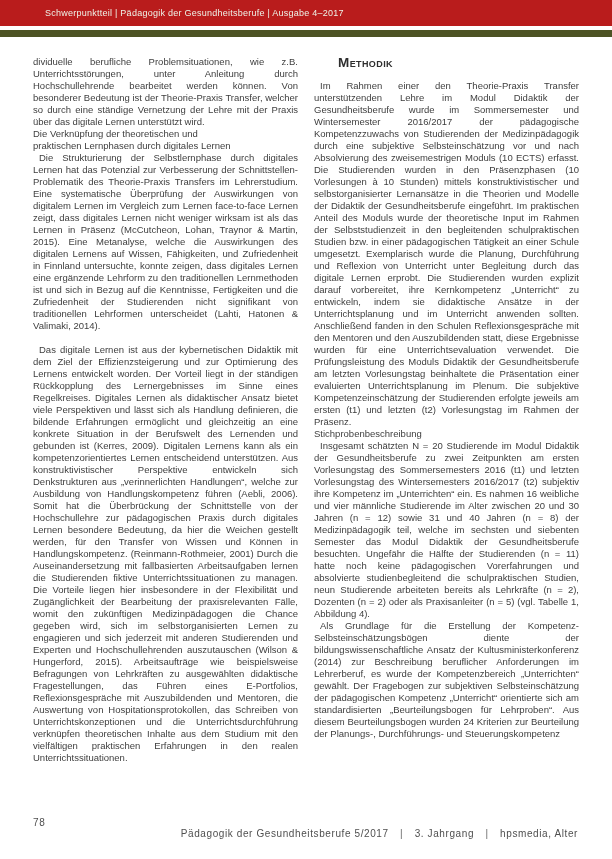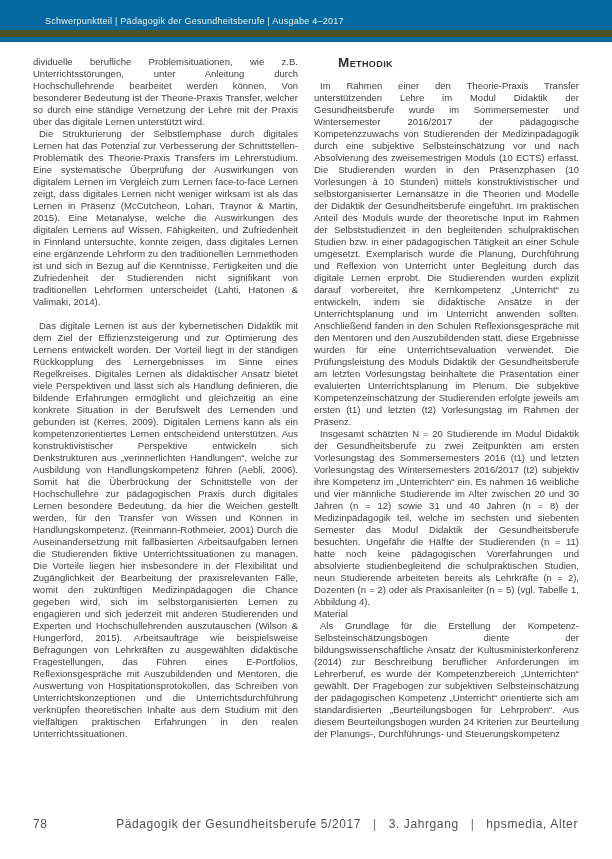--- a/index.html
+++ b/index.html
@@ -3,22 +3,22 @@
 <meta charset="utf-8">
 <style>
   html,body { margin:0; padding:0; background:#e9e9e9; }
   .page {
     position:relative; width:612px; height:859px; margin:0 auto;
     background:#ffffff; overflow:hidden;
     font-family:"Liberation Sans", sans-serif;
   }
   
   .header-bar {
-    position:absolute; top:0; left:0; width:612px; height:42px;
-    background:#0369a1; display:flex; align-items:center;
+    position:absolute; top:0; left:0; width:612px; height:26px;
+    background:#b91c1c; display:flex; align-items:center;
   }
   .header-bar .header-title {
     margin-left:45px; color:#eef3e8; font-size:9px; letter-spacing:0.25px;
   }
   .header-strip {
     position:absolute; top:30px; left:0; width:612px; height:7px;
     background:#4d5324;
   }
   
   .columns {
@@ -40,48 +40,50 @@
   }
   .section-heading {
     font-variant:small-caps; font-size:13.5px; font-weight:bold;
     color:#2e2e2e; letter-spacing:0.4px; margin:0 0 10px 0; line-height:14px;padding-left:24px;
   }
   .after-heading { margin-top:0; }
   
   .footer {
     position:absolute; top:817px; left:33px; width:545px;
     display:flex; align-items:baseline;
-    font-size:12px; color:#4f4f4f; letter-spacing:0.6px;
+    font-size:10px; color:#4f4f4f; letter-spacing:0.6px;flex-direction:column;
   }
   .footer .journal-line { margin-left:auto; white-space:nowrap; }
   .footer .sep { margin:0 8px; color:#6a6a6a; }
 </style>
 </head>
 <body>
 
 <div class="page">
 
   <div class="header-bar">
     <span class="header-title">Schwerpunktteil | Pädagogik der Gesundheitsberufe | Ausgabe 4–2017</span>
   </div>
   <div class="header-strip"></div>
 
   <div class="columns">
 
     <div class="col">
       <p class="cont">dividuelle berufliche Problemsituationen, wie z.B. Unterrichtsstörungen, unter Anleitung durch Hochschullehrende bearbeitet werden können. Von besonderer Bedeutung ist der Theorie-Praxis Transfer, welcher so durch eine ständige Vernetzung der Lehre mit der Praxis über das digitale Lernen unterstützt wird.</p>
+      <div class="subheading">Die Verknüpfung der theoretischen und
+praktischen Lernphasen durch digitales Lernen</div>
       <p class="para">Die Strukturierung der Selbstlernphase durch digitales Lernen hat das Potenzial zur Verbesserung der Schnittstellen-Problematik des Theorie-Praxis Transfers im Lehrerstudium. Eine systematische Überprüfung der Auswirkungen von digitalem Lernen im Vergleich zum Lernen face-to-face Lernen zeigt, dass digitales Lernen nicht weniger wirksam ist als das Lernen in Präsenz (McCutcheon, Lohan, Traynor &amp; Martin, 2015). Eine Metanalyse, welche die Auswirkungen des digitalen Lernens auf Wissen, Fähigkeiten, und Zufriedenheit in Finnland untersuchte, konnte zeigen, dass digitales Lernen eine ergänzende Lehrform zu den traditionellen Lernmethoden ist und sich in Bezug auf die Kenntnisse, Fertigkeiten und die Zufriedenheit der Studierenden nicht signifikant von traditionellen Lehrformen unterscheidet (Lahti, Hatonen &amp; Valimaki, 2014).</p>
       <p class="para gap-before">Das digitale Lernen ist aus der kybernetischen Didaktik mit dem Ziel der Effizienzsteigerung und zur Optimierung des Lernens entwickelt worden. Der Vorteil liegt in der ständigen Rückkopplung des Lernergebnisses im Sinne eines Regelkreises. Digitales Lernen als didaktischer Ansatz bietet viele Perspektiven und lässt sich als Handlung definieren, die bildende Erfahrungen ermöglicht und gleichzeitig an eine konkrete Situation in der Berufswelt des Lernenden und gebunden ist (Kerres, 2009). Digitalen Lernens kann als ein kompetenzorientiertes Lernen entscheidend unterstützen. Aus konstruktivistischer Perspektive entwickeln sich Denkstrukturen aus „verinnerlichten Handlungen“, welche zur Ausbildung von Handlungskompetenz führen (Aebli, 2006). Somit hat die Überbrückung der Schnittstelle von der Hochschullehre zur pädagogischen Praxis durch digitales Lernen besondere Bedeutung, da hier die Weichen gestellt werden, für den Transfer von Wissen und Können in Handlungskompetenz. (Reinmann-Rothmeier, 2001) Durch die Auseinandersetzung mit fallbasierten Arbeitsaufgaben lernen die Studierenden fiktive Unterrichtssituationen zu managen. Die Vorteile liegen hier insbesondere in der Flexibilität und Zugänglichkeit der Bearbeitung der praxisrelevanten Fälle, womit den zukünftigen Medizinpädagogen die Chance gegeben wird, sich im selbstorganisierten Lernen zu engagieren und sich jederzeit mit anderen Studierenden und Experten und Hochschullehrenden auszutauschen (Wilson &amp; Hungerford, 2015). Arbeitsaufträge wie beispielsweise Befragungen von Lehrkräften zu ausgewählten didaktische Fragestellungen, das Führen eines E-Portfolios, Reflexionsgespräche mit Auszubildenden und Mentoren, die Auswertung von Hospitationsprotokollen, das Schreiben von Unterrichtskonzeptionen und die Unterrichtsdurchführung verknüpfen theoretischen Inhalte aus dem Studium mit den vielfältigen praktischen Erfahrungen in den realen Unterrichtssituationen.</p>
     </div>
 
     <div class="col">
       <h2 class="section-heading">Methodik</h2>
       <p class="para after-heading">Im Rahmen einer den Theorie-Praxis Transfer unterstützenden Lehre im Modul Didaktik der Gesundheitsberufe wurde im Sommersemester und Wintersemester 2016/2017 der pädagogische Kompetenzzuwachs von Studierenden der Medizinpädagogik durch eine subjektive Selbsteinschätzung vor und nach Absolvierung des zweisemestrigen Moduls (10 ECTS) erfasst. Die Studierenden wurden in den Präsenzphasen (10 Vorlesungen à 10 Stunden) mittels konstruktivistischer und selbstorganisierter Lernansätze in die Theorien und Modelle der Didaktik der Gesundheitsberufe eingeführt. Im praktischen Anteil des Moduls wurde der theoretische Input im Rahmen der Selbststudienzeit in den begleitenden schulpraktischen Studien bzw. in einer pädagogischen Tätigkeit an einer Schule umgesetzt. Exemplarisch wurde die Planung, Durchführung und Reflexion von Unterricht unter Begleitung durch das digitale Lernen erprobt. Die Studierenden wurden explizit darauf vorbereitet, ihre Kernkompetenz „Unterricht“ zu entwickeln, indem sie didaktische Ansätze in der Unterrichtsplanung und im Unterricht anwenden sollten. Anschließend fanden in den Schulen Reflexionsgespräche mit den Mentoren und den Auszubildenden statt, diese Ergebnisse wurden für eine Unterrichtsevaluation verwendet. Die Prüfungsleistung des Moduls Didaktik der Gesundheitsberufe am letzten Vorlesungstag beinhaltete die Präsentation einer evaluierten Unterrichtsplanung im Plenum. Die subjektive Kompetenzeinschätzung der Studierenden erfolgte jeweils am ersten (t1) und letzten (t2) Vorlesungstag im Rahmen der Präsenz.</p>
+      <div class="subheading">Stichprobenbeschreibung</div>
       <p class="para">Insgesamt schätzten N = 20 Studierende im Modul Didaktik der Gesundheitsberufe zu zwei Zeitpunkten am ersten Vorlesungstag des Sommersemesters 2016 (t1) und letzten Vorlesungstag des Wintersemesters 2016/2017 (t2) subjektiv ihre Kompetenz im „Unterrichten“ ein. Es nahmen 16 weibliche und vier männliche Studierende im Alter zwischen 20 und 30 Jahren (n = 12) sowie 31 und 40 Jahren (n = 8) der Medizinpädagogik teil, welche im sechsten und siebenten Semester das Modul Didaktik der Gesundheitsberufe besuchten. Ungefähr die Hälfte der Studierenden (n = 11) hatte noch keine pädagogischen Vorerfahrungen und absolvierte studienbegleitend die schulpraktischen Studien, neun Studierende arbeiteten bereits als Lehrkräfte (n = 2), Dozenten (n = 2) oder als Praxisanleiter (n = 5) (vgl. Tabelle 1, Abbildung 4).</p>
-      <div class="subheading">Material</div>
       <p class="para">Als Grundlage für die Erstellung der Kompetenz-Selbsteinschätzungsbögen diente der bildungswissenschaftliche Ansatz der Kultusministerkonferenz (2014) zur Beschreibung beruflicher Anforderungen im Lehrerberuf, es wurde der Kompetenzbereich „Unterrichten“ gewählt. Der Fragebogen zur subjektiven Selbsteinschätzung der pädagogischen Kompetenz „Unterricht“ orientierte sich am standardisierten „Beurteilungsbogen für Lehrproben“. Aus diesem Beurteilungsbogen wurden 24 Kriterien zur Beurteilung der Planungs-, Durchführungs- und Steuerungskompetenz</p>
     </div>
 
   </div>
 
   <div class="footer">
     <span class="page-number">78</span>
     <span class="journal-line">
       <span>Pädagogik der Gesundheitsberufe 5/2017</span>
       <span class="sep">|</span>

